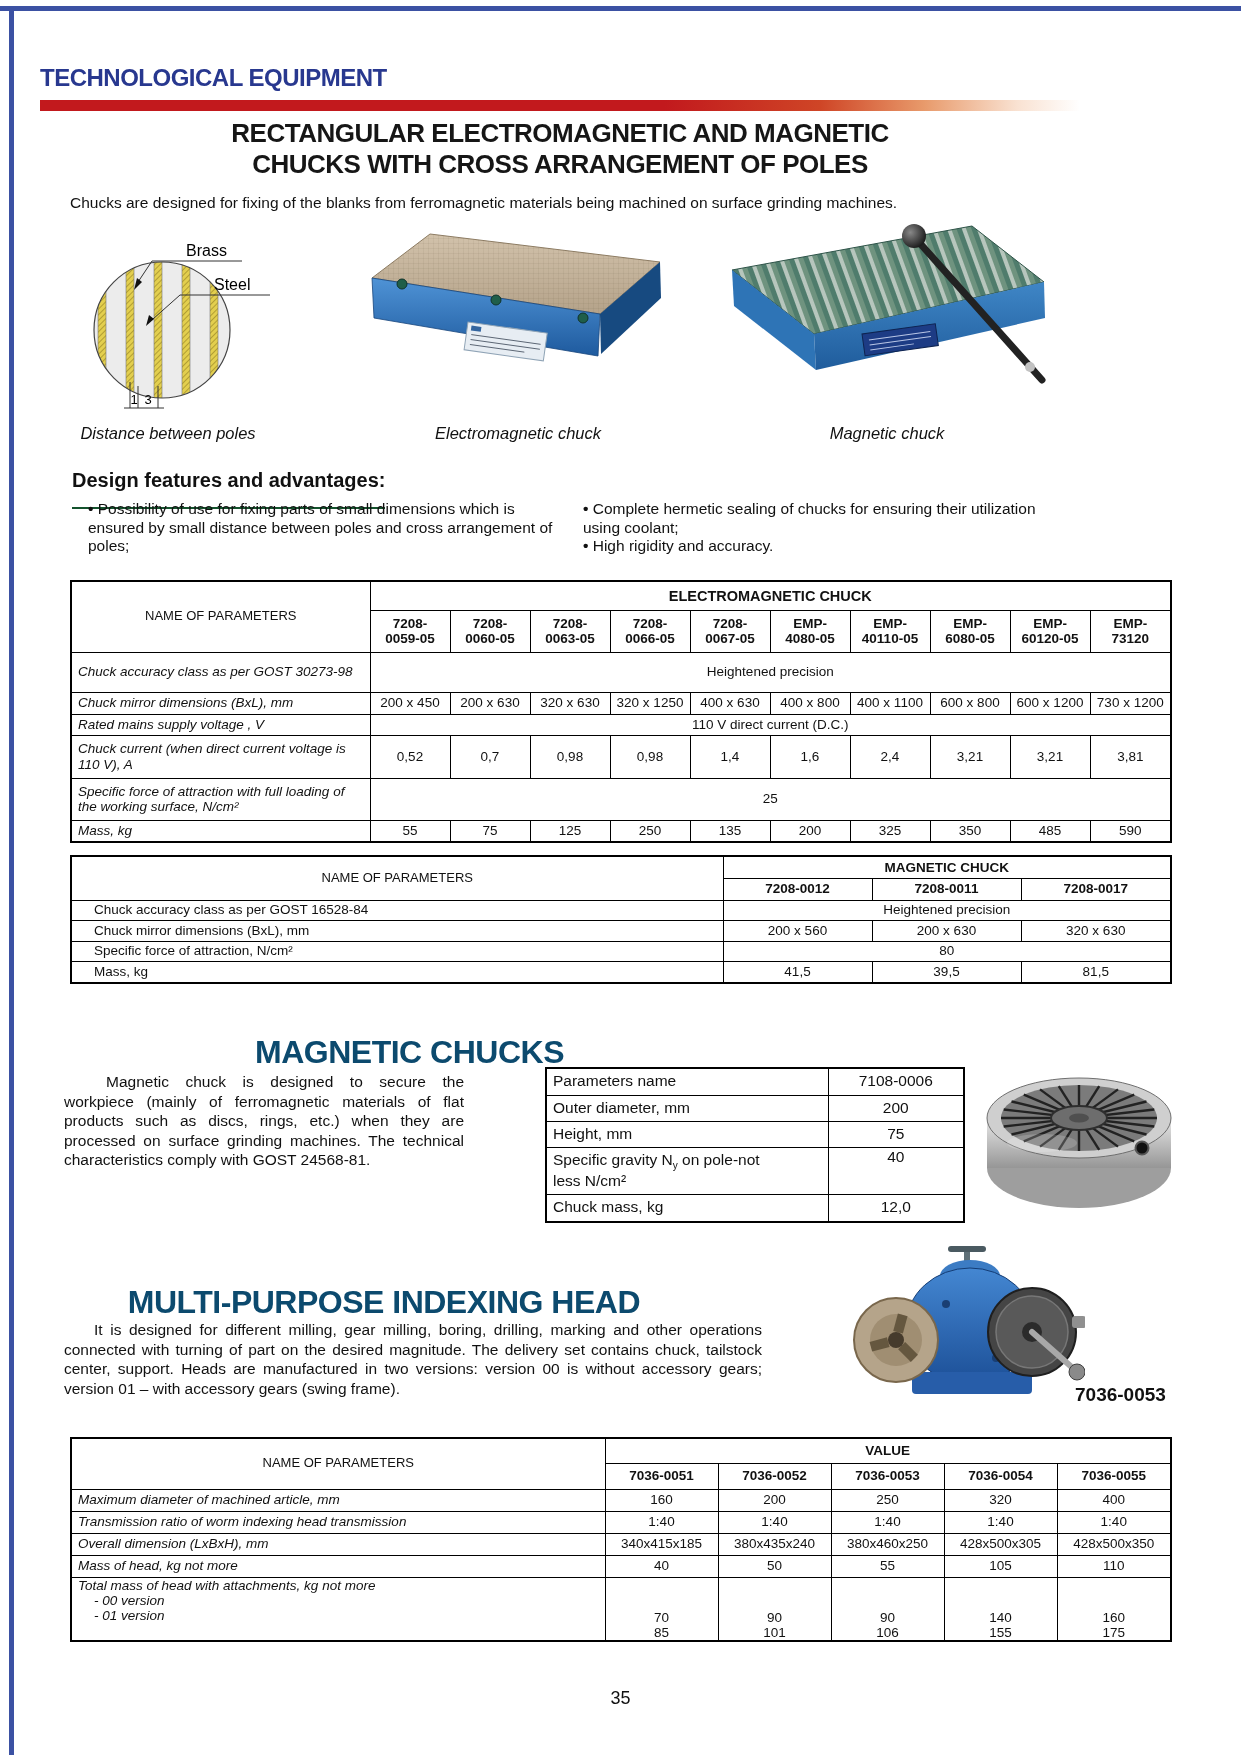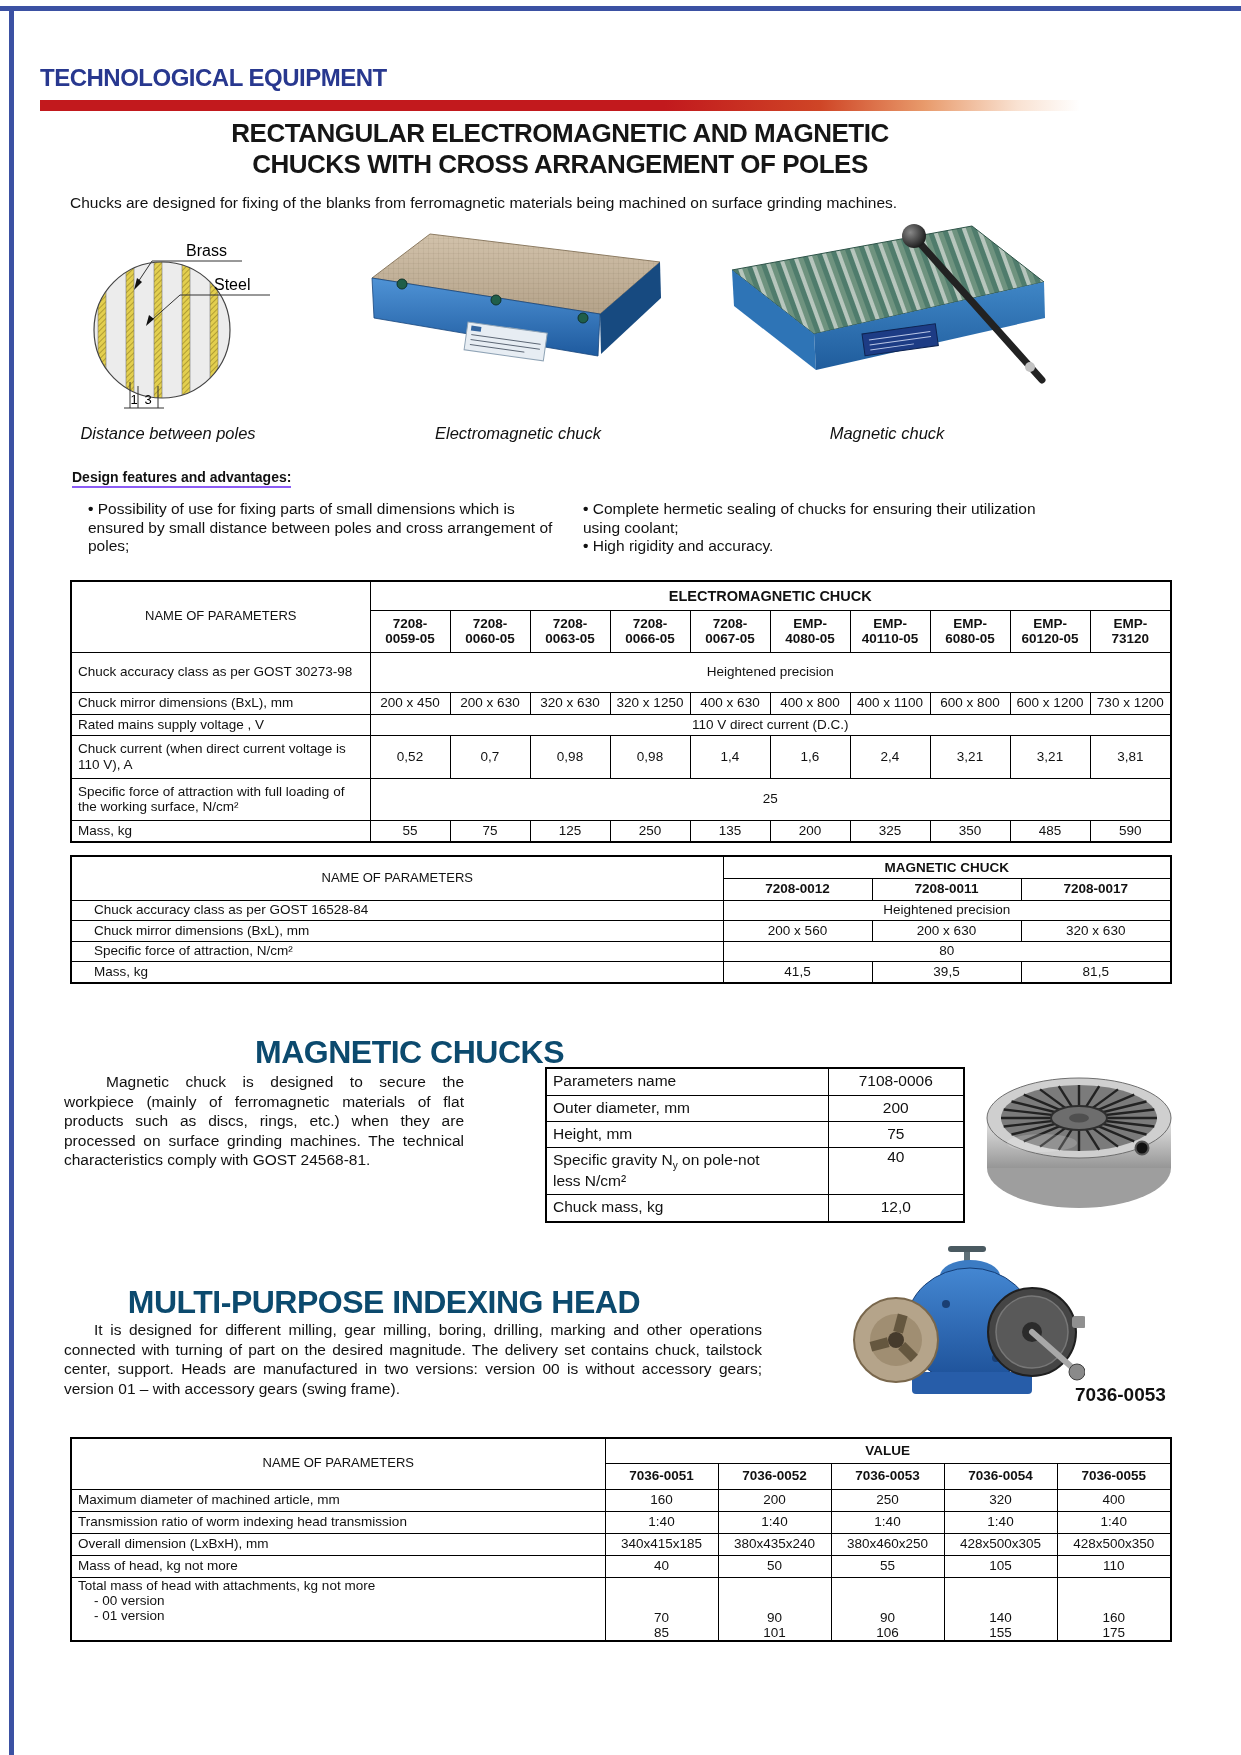--- a/index.html
+++ b/index.html
@@ -13,28 +13,28 @@
 
   .hdr{left:40px;top:64px;font-size:24px;font-weight:bold;color:#28388f;letter-spacing:-0.5px;}
   .redbar{left:40px;top:100px;width:1040px;height:11px;
           background:linear-gradient(to right,#c2191d 0%,#c2191d 60%,#cf4526 75%,#e89a6b 85%,#f9e2d2 94%,#fff 100%);}
   .doctitle{left:40px;top:118px;width:1040px;text-align:center;font-size:26px;font-weight:bold;
             line-height:31px;letter-spacing:-0.5px;color:#161616;}
   .intro{left:70px;top:194px;width:1100px;font-size:15.5px;}
 
   .caption{top:424px;text-align:center;font-size:16.5px;font-style:italic;}
 
-  .design-h{left:72px;top:469px;font-size:14px;font-weight:bold;border-bottom:2px solid #8b5cf6;padding-bottom:1px;}
+  .design-h{left:72px;top:469px;font-size:20px;font-weight:bold;border-bottom:2px solid #14532d;padding-bottom:15px;}
   .bullets{top:500px;font-size:15.5px;line-height:18.5px;}
   .bullet::before{content:"• ";font-weight:bold;}
 
   table.tbl{border-collapse:collapse;table-layout:fixed;position:absolute;background:#fff;
             font-size:13.5px;border:2px solid #000;}
   .tbl td{border:1px solid #000;padding:0 3px;text-align:center;line-height:1.12;overflow:hidden;}
-  .tbl .lbl{text-align:left;padding-left:6px;}
+  .tbl .lbl{text-align:left;padding-left:6px;font-style:italic;}
   .tbl .lbl2{text-align:left;padding-left:22px;}
   .tbl .ph{font-weight:normal;font-size:13px;text-align:center;}
   .tbl .gh{font-weight:bold;font-size:14.5px;}
   .tbl .mod{font-weight:bold;}
   .bl{display:block;}
   .vtop{vertical-align:top;padding-top:2px;}
   .vbot{vertical-align:bottom;}
   .subline{padding-left:16px;}
 
   table.stbl{border-collapse:collapse;table-layout:fixed;position:absolute;background:#fff;
@@ -514,14 +514,15 @@
             <div>155</div>
           </td>
       <td class="vbot">
             <div>160</div>
             <div>175</div>
           </td>
     </tr>
   </tbody>
     </table>
 
+  <div class="abs pagenum">35</div>
 
 </div>
 
 </body></html>

